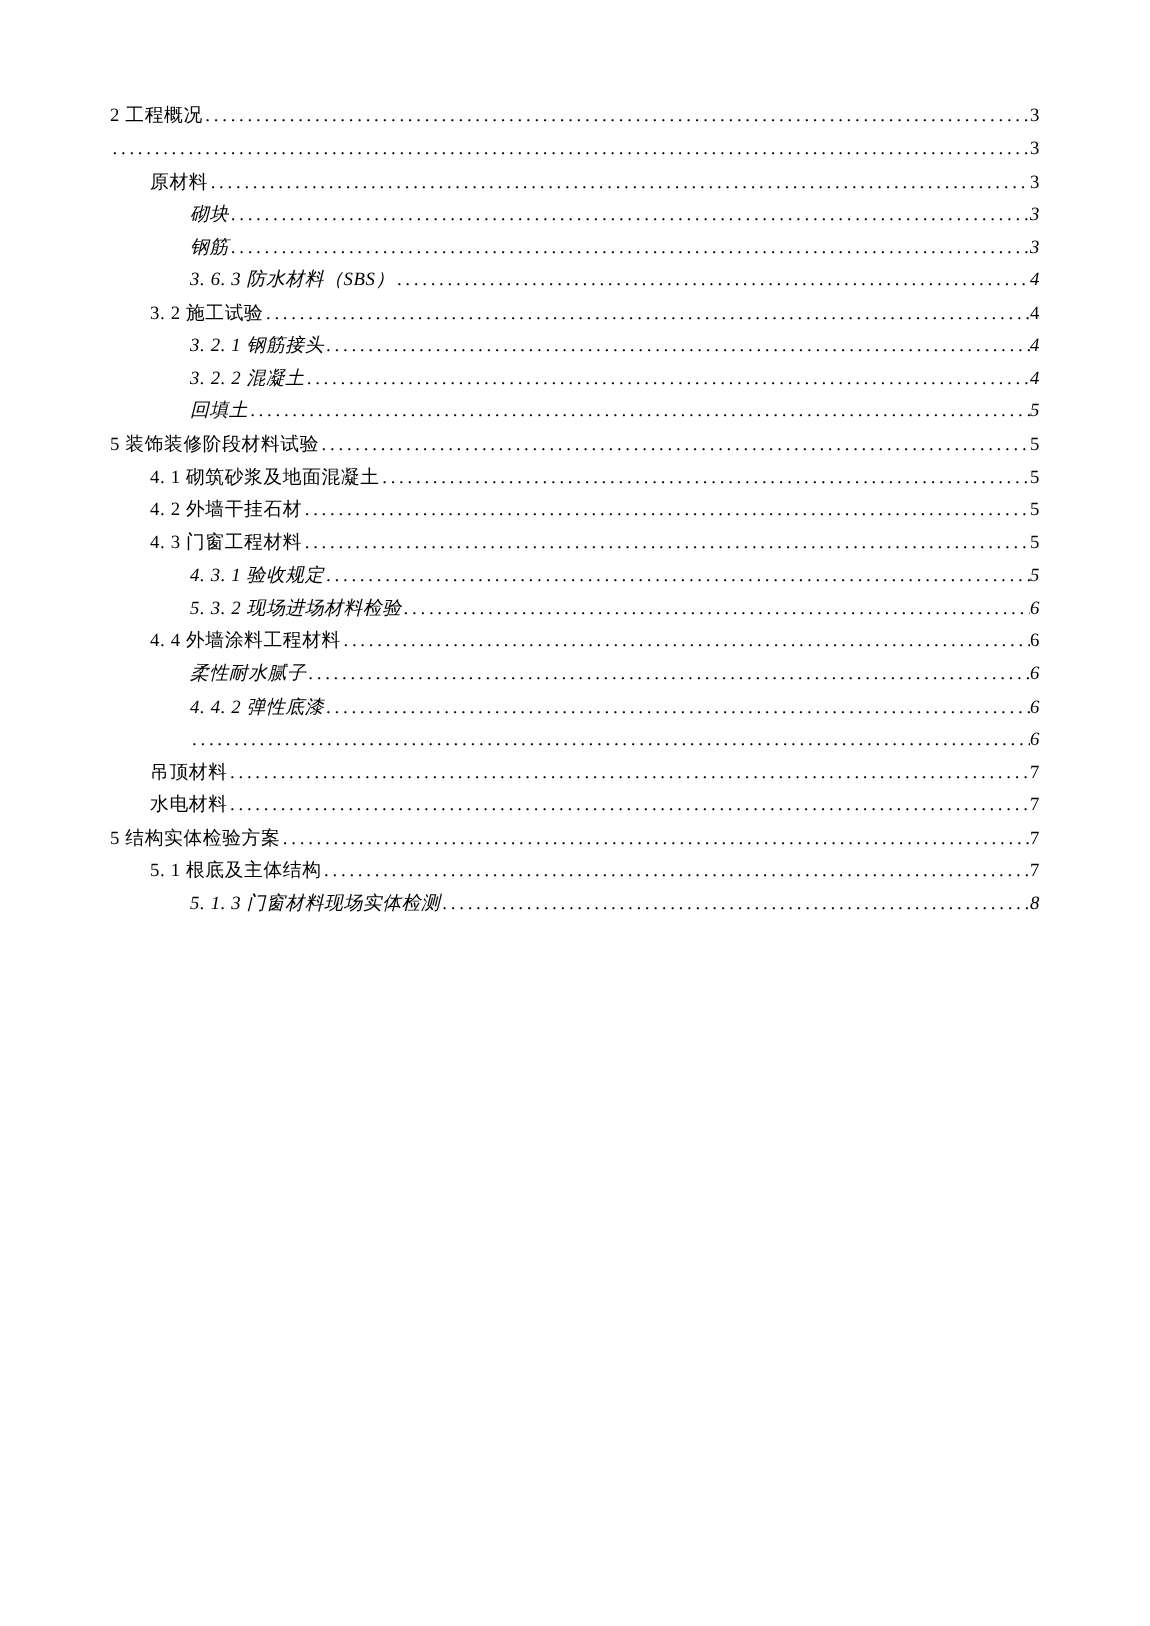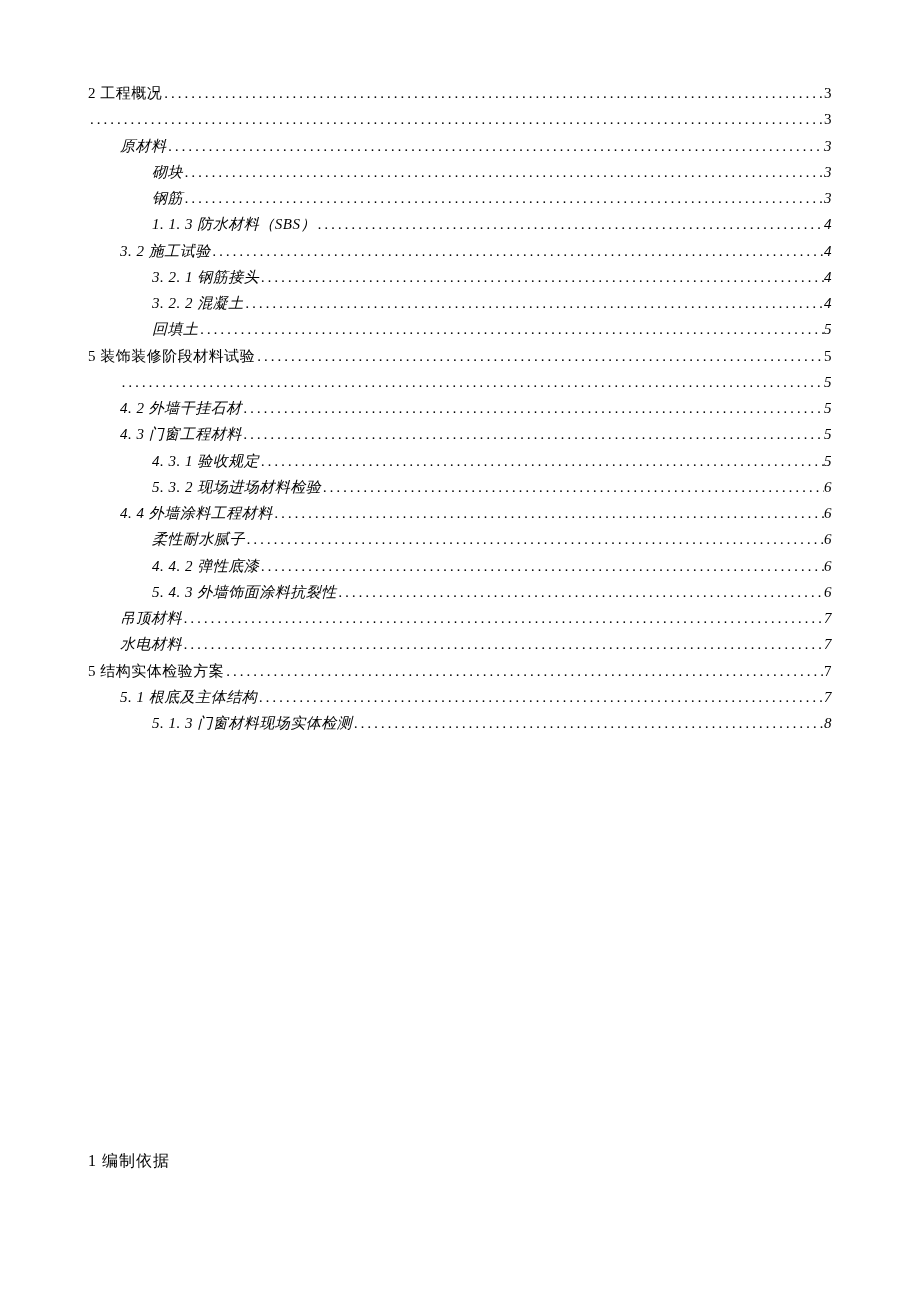--- a/index.html
+++ b/index.html
@@ -17,21 +17,21 @@
       padding: 80px 88px 0 88px;
       line-height: 1.75;
     }
     .toc-line {
       display: flex;
       align-items: baseline;
       white-space: nowrap;
       margin-bottom: 0px;
     }
     .indent-0 { padding-left: 0; }
-    .indent-1 { padding-left: 32px; font-style: italic; }
+    .indent-1 { padding-left: 32px; }
     .indent-2 { padding-left: 64px; font-style: italic; }
     .toc-text {
       flex-shrink: 0;
       letter-spacing: 0.5px;
     }
     .toc-dots {
       flex: 1;
       overflow: hidden;
       letter-spacing: 3px;
       padding-left: 2px;
@@ -73,21 +73,21 @@
       <span class="toc-text">砌块</span>
       <span class="toc-dots">........................................................................................................................................................................................................</span>
       <span class="toc-page"> 3</span>
     </div>
     <div class="toc-line indent-2">
       <span class="toc-text">钢筋</span>
       <span class="toc-dots">........................................................................................................................................................................................................</span>
       <span class="toc-page"> 3</span>
     </div>
     <div class="toc-line indent-2">
-      <span class="toc-text">1.  1. 3 防水材料（SBS）</span>
+      <span class="toc-text">3.  6. 3 防水材料（SBS）</span>
       <span class="toc-dots">........................................................................................................................................................................................................</span>
       <span class="toc-page"> 4</span>
     </div>
     <div class="toc-line indent-1">
       <span class="toc-text">3. 2 施工试验 </span>
       <span class="toc-dots">........................................................................................................................................................................................................</span>
       <span class="toc-page"> 4</span>
     </div>
     <div class="toc-line indent-2">
       <span class="toc-text">3. 2. 1 钢筋接头 </span>
@@ -103,20 +103,21 @@
       <span class="toc-text">回填土</span>
       <span class="toc-dots">........................................................................................................................................................................................................</span>
       <span class="toc-page"> 5</span>
     </div>
     <div class="toc-line indent-0">
       <span class="toc-text">5 装饰装修阶段材料试验 </span>
       <span class="toc-dots">........................................................................................................................................................................................................</span>
       <span class="toc-page"> 5</span>
     </div>
     <div class="toc-line indent-1">
+      <span class="toc-text">4. 1 砌筑砂浆及地面混凝土 </span>
       <span class="toc-dots">........................................................................................................................................................................................................</span>
       <span class="toc-page"> 5</span>
     </div>
     <div class="toc-line indent-1">
       <span class="toc-text">4. 2 外墙干挂石材 </span>
       <span class="toc-dots">........................................................................................................................................................................................................</span>
       <span class="toc-page"> 5</span>
     </div>
     <div class="toc-line indent-1">
       <span class="toc-text">4. 3 门窗工程材料 </span>
@@ -142,21 +143,20 @@
       <span class="toc-text">柔性耐水腻子</span>
       <span class="toc-dots">........................................................................................................................................................................................................</span>
       <span class="toc-page"> 6</span>
     </div>
     <div class="toc-line indent-2">
       <span class="toc-text">4.  4. 2 弹性底漆</span>
       <span class="toc-dots">........................................................................................................................................................................................................</span>
       <span class="toc-page"> 6</span>
     </div>
     <div class="toc-line indent-2">
-      <span class="toc-text">5.  4. 3 外墙饰面涂料抗裂性</span>
       <span class="toc-dots">........................................................................................................................................................................................................</span>
       <span class="toc-page"> 6</span>
     </div>
     <div class="toc-line indent-1">
       <span class="toc-text">吊顶材料</span>
       <span class="toc-dots">........................................................................................................................................................................................................</span>
       <span class="toc-page"> 7</span>
     </div>
     <div class="toc-line indent-1">
       <span class="toc-text">水电材料</span>
@@ -174,14 +174,13 @@
       <span class="toc-page"> 7</span>
     </div>
     <div class="toc-line indent-2">
       <span class="toc-text">5.  1. 3 门窗材料现场实体检测</span>
       <span class="toc-dots">........................................................................................................................................................................................................</span>
       <span class="toc-page"> 8</span>
     </div>
   </div>
 
 <div class="body-section">
-  <div class="body-line">1 编制依据</div>
 </div>
 
 </body></html>

